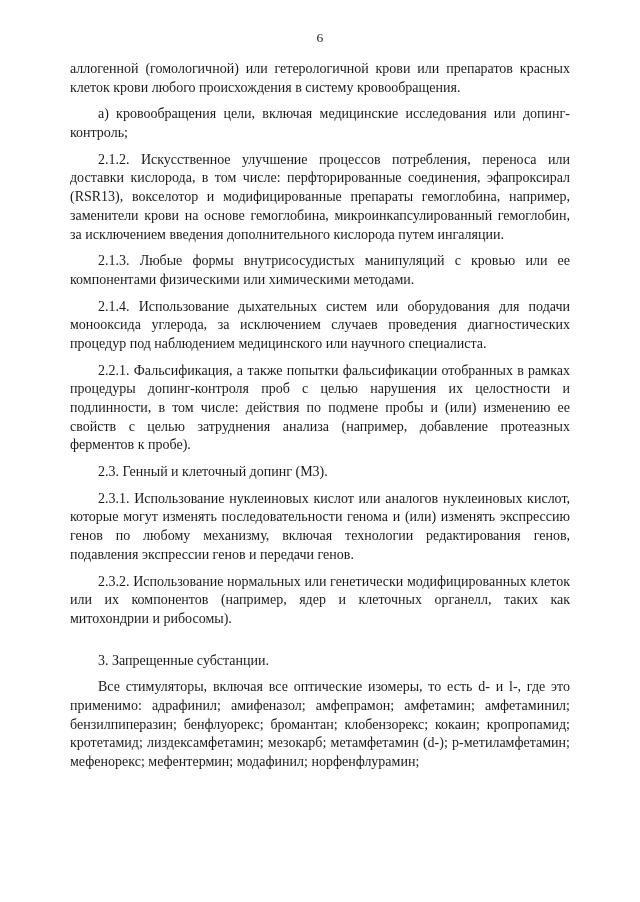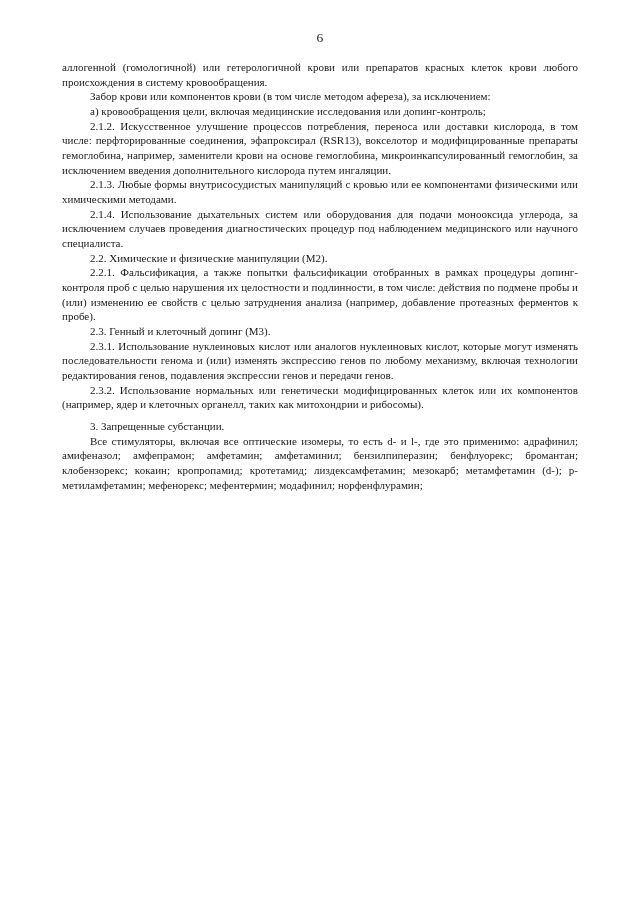--- a/index.html
+++ b/index.html
@@ -21,22 +21,22 @@
     padding: 30px 62px 0 62px;
     position: relative;
   }
   .page-number {
     text-align: center;
     font-size: 13.5px;
     margin-bottom: 14px;
     letter-spacing: 0.2px;
   }
   .body-text p {
-    margin: 0;
-    font-size: 11px;
+    margin: 8px;
+    font-size: 14px;
     line-height: 1.335;
     text-align: justify;
     text-justify: inter-word;
     hyphens: none;
   }
   .indent {
     text-indent: 28px;
   }
   .noindent {
     text-indent: 0;
@@ -52,26 +52,24 @@
 </style>
 </head>
 <body>
 
 <div class="page">
 
   <div class="page-number">6</div>
 
   <div class="body-text">
     <p class="noindent">аллогенной (гомологичной) или гетерологичной крови или препаратов красных клеток крови любого происхождения в систему кровообращения.</p>
-    <p class="indent">Забор крови или компонентов крови (в том числе методом афереза), за исключением:</p>
     <p class="indent">а) кровообращения цели, включая медицинские исследования или допинг-контроль;</p>
     <p class="indent">2.1.2. Искусственное улучшение процессов потребления, переноса или доставки кислорода, в том числе: перфторированные соединения, эфапроксирал (RSR13), вокселотор и модифицированные препараты гемоглобина, например, заменители крови на основе гемоглобина, микроинкапсулированный гемоглобин, за исключением введения дополнительного кислорода путем ингаляции.</p>
     <p class="indent">2.1.3. Любые формы внутрисосудистых манипуляций с кровью или ее компонентами физическими или химическими методами.</p>
     <p class="indent">2.1.4. Использование дыхательных систем или оборудования для подачи монооксида углерода, за исключением случаев проведения диагностических процедур под наблюдением медицинского или научного специалиста.</p>
-    <p class="indent">2.2. Химические и физические манипуляции (М2).</p>
     <p class="indent">2.2.1. Фальсификация, а также попытки фальсификации отобранных в рамках процедуры допинг-контроля проб с целью нарушения их целостности и подлинности, в том числе: действия по подмене пробы и (или) изменению ее свойств с целью затруднения анализа (например, добавление протеазных ферментов к пробе).</p>
     <p class="indent">2.3. Генный и клеточный допинг (М3).</p>
     <p class="indent">2.3.1. Использование нуклеиновых кислот или аналогов нуклеиновых кислот, которые могут изменять последовательности генома и (или) изменять экспрессию генов по любому механизму, включая технологии редактирования генов, подавления экспрессии генов и передачи генов.</p>
     <p class="indent">2.3.2. Использование нормальных или генетически модифицированных клеток или их компонентов (например, ядер и клеточных органелл, таких как митохондрии и рибосомы).</p>
 
 
     <div class="spacer-sm"></div>
 
     <p class="indent">3. Запрещенные субстанции.</p>
     <p class="indent">Все стимуляторы, включая все оптические изомеры, то есть d- и l-, где это применимо: адрафинил; амифеназол; амфепрамон; амфетамин; амфетаминил; бензилпиперазин; бенфлуорекс; бромантан; клобензорекс; кокаин; кропропамид; кротетамид; лиздексамфетамин; мезокарб; метамфетамин (d-); p-метиламфетамин; мефенорекс; мефентермин; модафинил; норфенфлурамин;</p>

